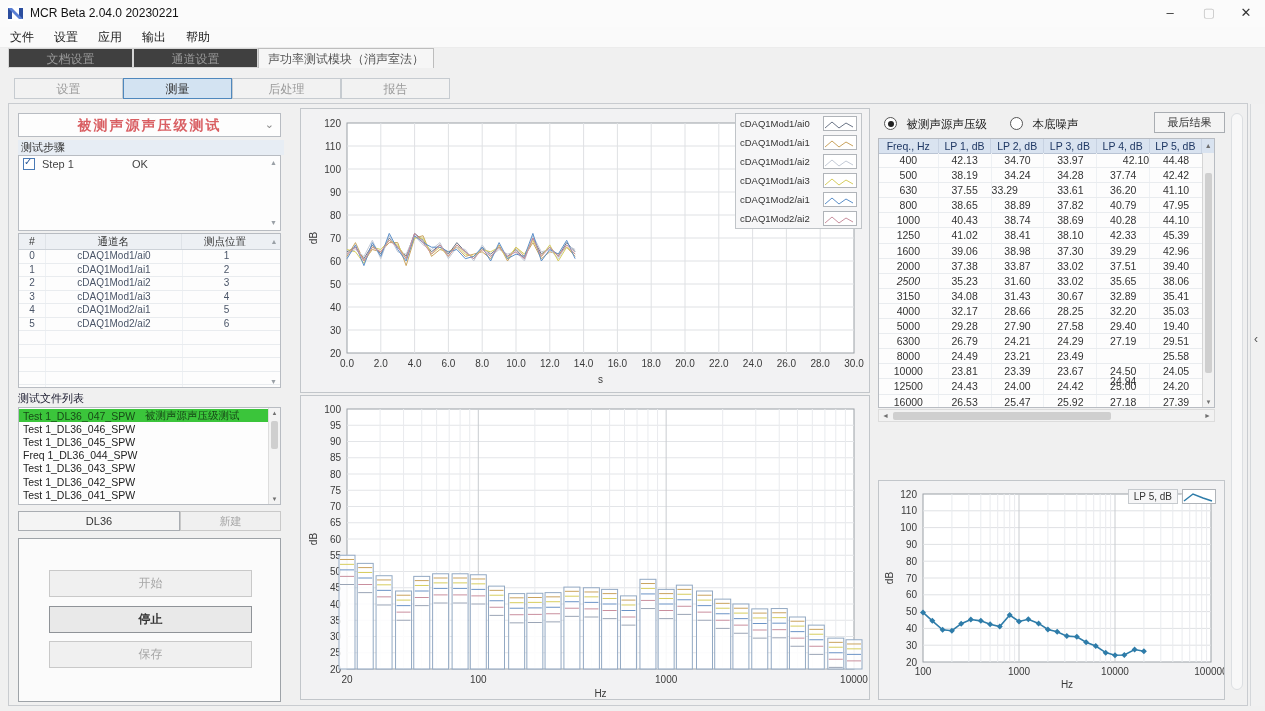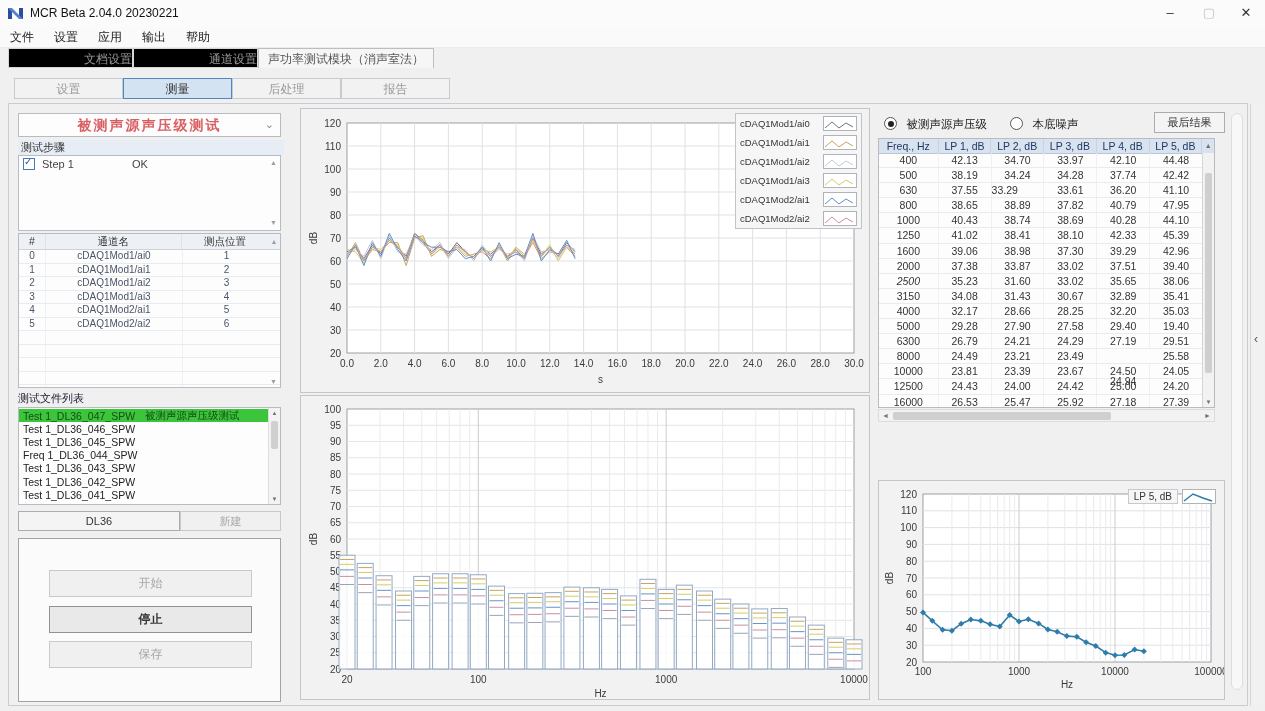--- a/index.html
+++ b/index.html
@@ -5,21 +5,21 @@
   html,body{margin:0;padding:0;}
   body{font-family:"Liberation Sans",sans-serif;background:#e8e8e8;}
   #root{position:relative;width:1265px;height:711px;background:#f0f0f0;overflow:hidden;}
   .abs{position:absolute;}
   .titlebar{left:0;top:0;width:1265px;height:27px;background:#fbfbfb;border-bottom:1px solid #e6e6e6;}
   .apptitle{left:30px;top:6px;font-size:12px;color:#111;}
   .winbtn{top:0;width:34px;height:26px;text-align:center;line-height:26px;font-size:13px;color:#333;cursor:default;}
   .menubar{left:0;top:27px;width:1265px;height:20px;background:#fafafa;border-bottom:1px solid #ececec;display:flex;align-items:center;}
   .menuitem{padding:0 10px;font-size:12px;color:#222;height:20px;line-height:20px;}
   .maintab{top:48px;height:20px;font-size:12px;text-align:center;line-height:20px;box-sizing:border-box;}
-  .maintab.inactive{color:#9a9a9a;background:#000000;border:1px solid #d6d6d6;text-align:right;}
+  .maintab.inactive{color:#9a9a9a;background:#404040;border:1px solid #d6d6d6;}
   .maintab.active{color:#555;background:#f6f6f6;border:1px solid #bdbdbd;border-bottom:none;}
   .subtab{top:78px;height:21px;font-size:12px;text-align:center;line-height:21px;box-sizing:border-box;background:#f2f2f2;border:1px solid #c6cbd0;color:#9a9a9a;}
   .subtab.active{background:#d3e3f2;border:1px solid #4f88bd;color:#333;}
   .contentbox{left:8px;top:103px;width:1240px;height:603px;border:1px solid #c9ccd0;background:#f0f0f0;box-sizing:border-box;}
   .panel{background:#f2f2f3;border:1px solid #c2c6ca;box-sizing:border-box;}
   .titlecombo{left:18px;top:113px;width:263px;height:24px;background:#fdfdfd;border:1px solid #b8bcc2;box-sizing:border-box;}
   .titlecombo .txt{width:100%;text-align:center;font-size:14px;font-weight:bold;color:#d95f63;line-height:22px;letter-spacing:2px;}
   .combo-arrow{right:6px;top:4px;color:#8a8a8a;font-size:11px;}
   .sectlabel{font-size:11px;color:#333;padding-left:3px;}
   .listbox{background:#fdfdfd;border:1px solid #b8bcc2;box-sizing:border-box;overflow:hidden;}
@@ -562,21 +562,21 @@
         <div style="width: 53px; text-align: center; line-height: 14px; border-right: 1px solid rgb(199, 210, 226);">LP 4, dB</div>
         <div style="width: 53px; text-align: center; line-height: 14px; border-right: 1px solid rgb(199, 210, 226);">LP 5, dB</div>
         <div style="width: 12px; text-align: center; font-size: 7px; color: rgb(112, 112, 112); line-height: 14px;">▲</div>
       </div>
       <div style="position: absolute; inset: 14px 12px 0px 0px;">
         <div style="display: flex; height: 14.1px; border-bottom: 1px solid rgb(233, 236, 239); font-size: 10.5px; color: rgb(51, 51, 51);">
           <div style="width: 60px; text-align: center; line-height: 14px; border-right: 1px solid rgb(238, 241, 244);">400</div>
           <div style="width: 53px; text-align: center; line-height: 14px; border-right: 1px solid rgb(238, 241, 244);">42.13</div>
           <div style="width: 53px; text-align: center; line-height: 14px; border-right: 1px solid rgb(238, 241, 244);">34.70</div>
           <div style="width: 53px; text-align: center; line-height: 14px; border-right: 1px solid rgb(238, 241, 244);">33.97</div>
-          <div style="width: 53px; text-align: center; line-height: 14px; border-right: 1px solid rgb(238, 241, 244);">42.10</div>
+          <div style="width: 53px; text-align: right; line-height: 14px; border-right: 1px solid rgb(238, 241, 244);">42.10</div>
           <div style="width: 53px; text-align: center; line-height: 14px; border-right: none;">44.48</div>
         </div>
         <div style="display: flex; height: 14.1px; border-bottom: 1px solid rgb(233, 236, 239); font-size: 10.5px; color: rgb(51, 51, 51);">
           <div style="width: 60px; text-align: center; line-height: 14px; border-right: 1px solid rgb(238, 241, 244);">500</div>
           <div style="width: 53px; text-align: center; line-height: 14px; border-right: 1px solid rgb(238, 241, 244);">38.19</div>
           <div style="width: 53px; text-align: center; line-height: 14px; border-right: 1px solid rgb(238, 241, 244);">34.24</div>
           <div style="width: 53px; text-align: center; line-height: 14px; border-right: 1px solid rgb(238, 241, 244);">34.28</div>
           <div style="width: 53px; text-align: center; line-height: 14px; border-right: 1px solid rgb(238, 241, 244);">37.74</div>
           <div style="width: 53px; text-align: center; line-height: 14px; border-right: none;">42.42</div>
         </div>

